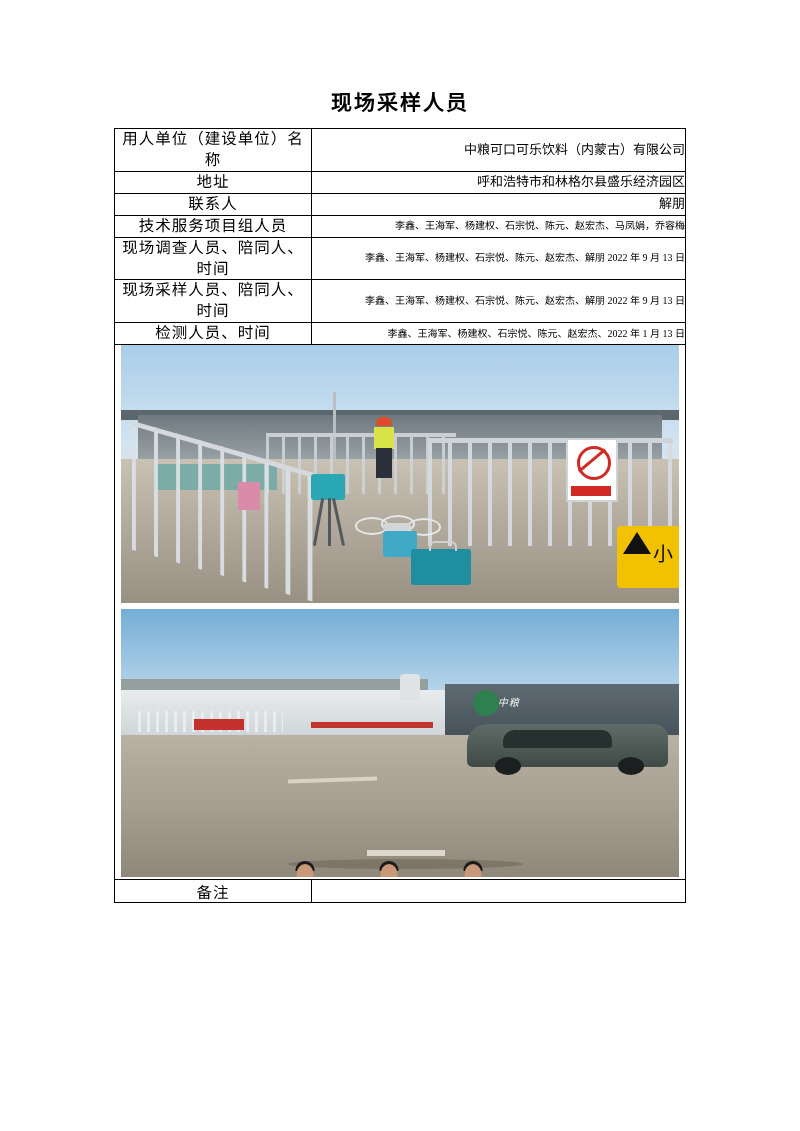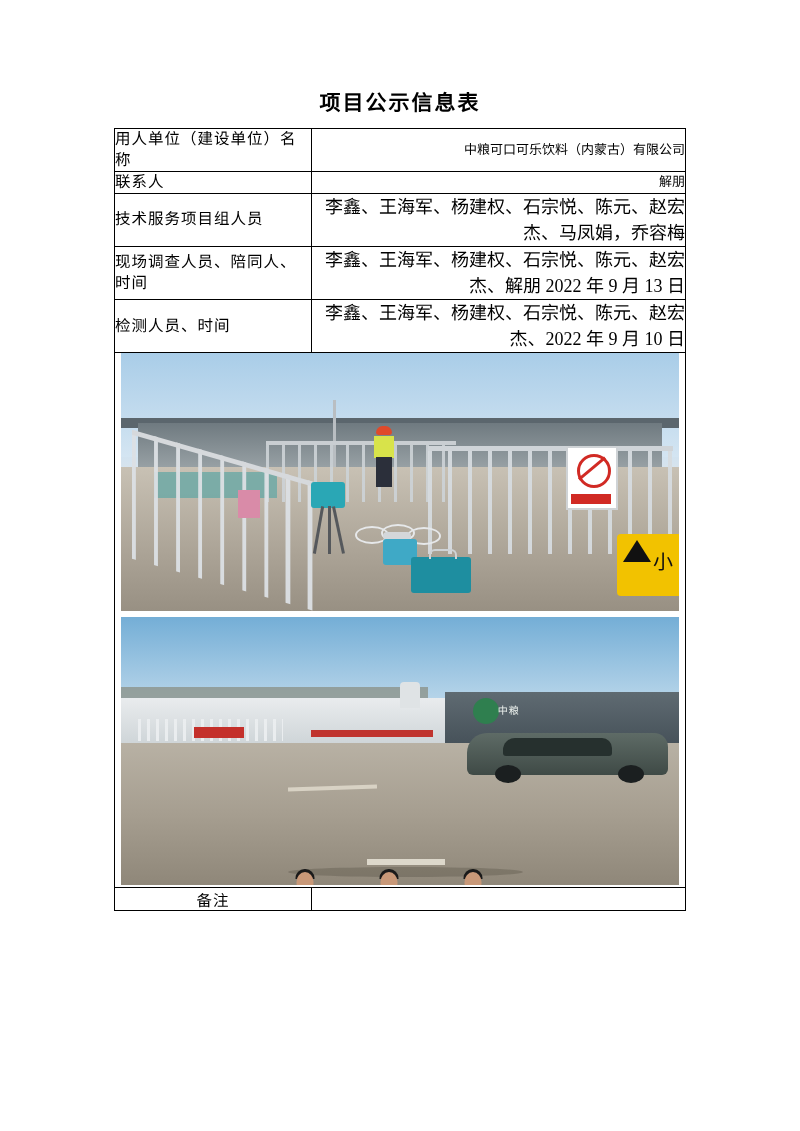--- a/index.html
+++ b/index.html
@@ -34,54 +34,54 @@
     margin: 0 auto;
     table-layout: fixed;
   }
   table.info td {
     border: 1px solid #000;
     padding: 0;
     vertical-align: middle;
   }
   .label-cell {
     width: 196px;
-    text-align: left;
+    text-align: center;
     font-size: 15.5px;
     letter-spacing: 1px;
     padding: 7px 4px;
     line-height: 1.35;
   }
   .value-cell {
     text-align: right;
     font-size: 13px;
     padding: 7px 6px;
     line-height: 1.4;
   }
   .value-cell.small {
-    font-size: 18px;
+    font-size: 10px;
     line-height: 1.45;
     margin-left: 40px;
   }
   .media-header {
     text-align: center;
     font-size: 16px;
     letter-spacing: 1px;
     padding: 6px 4px 4px 4px;
   }
   .media-cell {
     padding: 4px 4px 4px 4px;
     text-align: center;
   }
   .photo {
     width: 558px;
     display: block;
     margin: 0 auto 6px auto;
     border: 0;
   }
-  .photo:last-child { margin-bottom: 2px; }
+  .photo:last-child { margin-bottom: 2px; font-style: italic; }
   .remark-label {
     width: 90px;
     text-align: center;
     font-size: 15.5px;
     letter-spacing: 1px;
     padding: 9px 4px;
   }
   .remark-value {
     padding: 9px 4px;
   }
@@ -286,43 +286,51 @@
   .ph2 .shadow {
     position:absolute; bottom: 3%; left: 30%; width: 42%; height: 10px;
     background: rgba(60,55,45,.25); border-radius: 50%;
   }
 </style>
 </head>
 <body>
 
 <div class="page">
 
-  <div class="doc-title">项目公示信息表</div>
+  <div class="doc-title">现场采样人员</div>
 
   <table class="info">
     <tbody>
       <tr>
         <td class="label-cell">用人单位（建设单位）名称</td>
         <td class="value-cell">中粮可口可乐饮料（内蒙古）有限公司</td>
       </tr>
       <tr>
+        <td class="label-cell">地址</td>
+        <td class="value-cell">呼和浩特市和林格尔县盛乐经济园区</td>
+      </tr>
+      <tr>
         <td class="label-cell">联系人</td>
         <td class="value-cell">解朋</td>
       </tr>
       <tr>
         <td class="label-cell">技术服务项目组人员</td>
         <td class="value-cell small">李鑫、王海军、杨建权、石宗悦、陈元、赵宏杰、马凤娟，乔容梅</td>
       </tr>
       <tr>
         <td class="label-cell">现场调查人员、陪同人、时间</td>
         <td class="value-cell small">李鑫、王海军、杨建权、石宗悦、陈元、赵宏杰、解朋 2022 年 9 月 13 日</td>
       </tr>
       <tr>
+        <td class="label-cell">现场采样人员、陪同人、时间</td>
+        <td class="value-cell small">李鑫、王海军、杨建权、石宗悦、陈元、赵宏杰、解朋 2022 年 9 月 13 日</td>
+      </tr>
+      <tr>
         <td class="label-cell">检测人员、时间</td>
-        <td class="value-cell small">李鑫、王海军、杨建权、石宗悦、陈元、赵宏杰、2022 年 9 月 10 日</td>
+        <td class="value-cell small">李鑫、王海军、杨建权、石宗悦、陈元、赵宏杰、2022 年 1 月 13 日</td>
       </tr>
 
 
       <tr>
         <td class="media-cell" colspan="2">
 
           <div class="photo ph1">
             <div class="sky"></div>
             <div class="far-roof"></div>
             <div class="far-building"></div>

